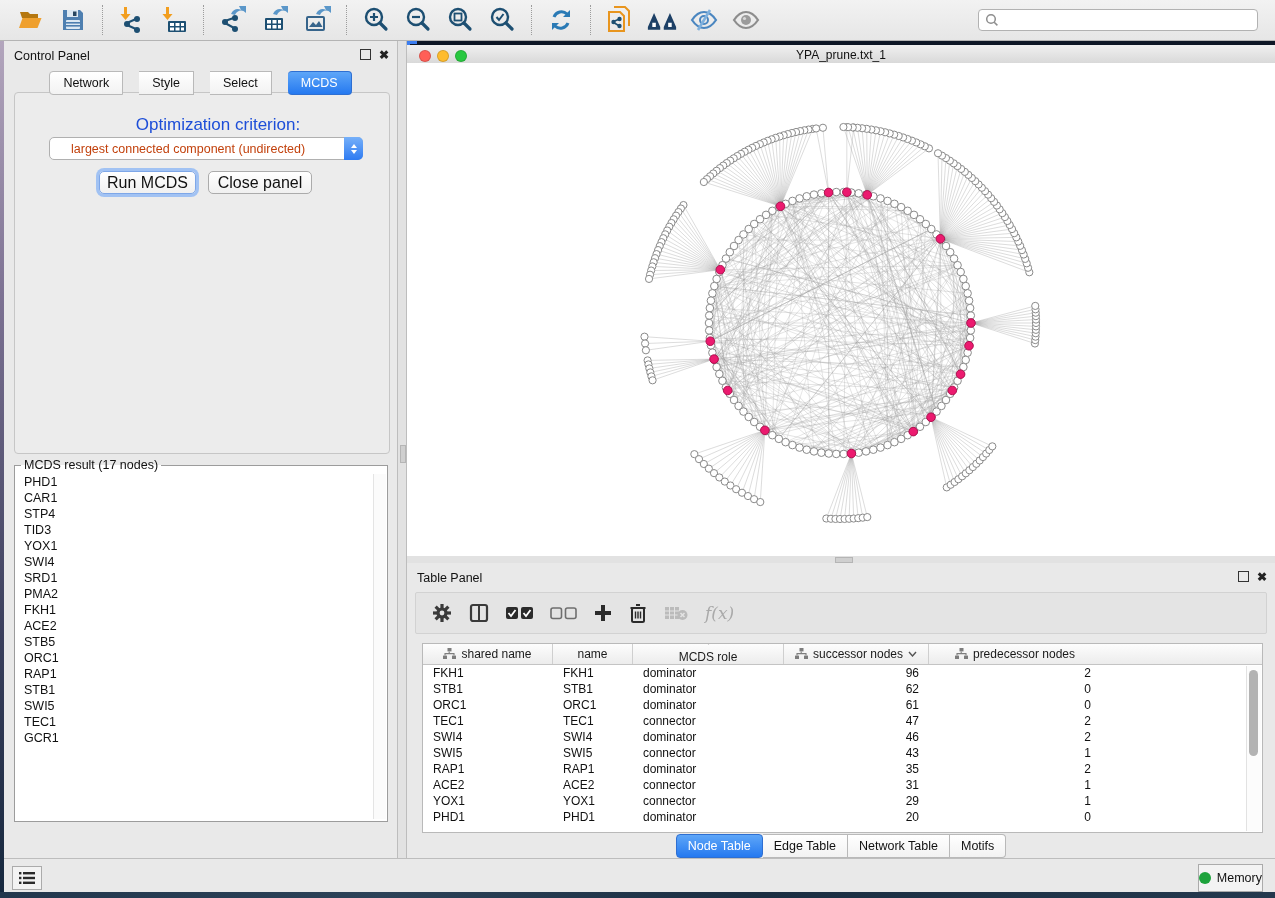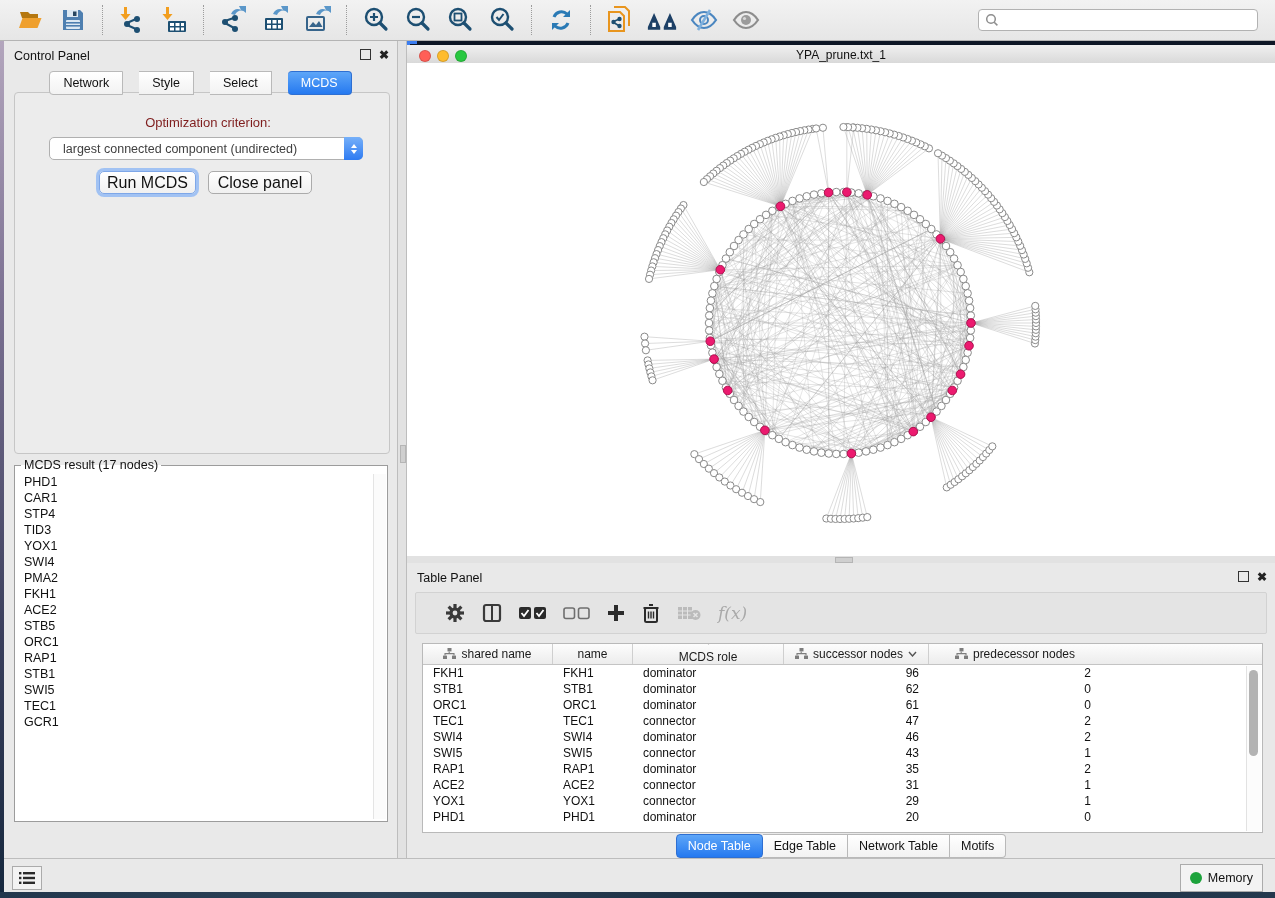--- a/index.html
+++ b/index.html
@@ -28,24 +28,24 @@
   .float-btn{width:9px;height:9px;border:1.5px solid #333;background:transparent;}
   .close-btn{font-size:12px;font-weight:bold;color:#222;line-height:10px;}
   .cp-tabs{position:absolute;left:0;top:30px;width:100%;display:flex;justify-content:center;z-index:3;gap:16px;}
   .seg{font-size:12.5px;padding:4px 13px;background:linear-gradient(#ffffff,#f2f2f2);
        border:1px solid #b9b9b9;border-left:none;color:#111;}
   .seg:first-child{border-left:1px solid #b9b9b9;border-radius:4px 0 0 4px;}
   .seg.last{border-radius:0 4px 4px 0;}
   .seg.active{background:linear-gradient(#5ea6f8,#2579f0);color:#fff;border-color:#2e6fd2;border-radius:4px;}
   .cp-body{position:absolute;left:10px;top:51px;width:374px;height:360px;background:#ececec;
            border:1px solid #c6c6c6;border-radius:4px;}
-  .opt-label{position:absolute;left:6px;top:22px;width:100%;text-align:center;font-size:13px;color:#7f1d1d;}
+  .opt-label{position:absolute;left:16px;top:22px;width:100%;text-align:center;font-size:17px;color:#1d4ed8;}
   .dropdown{position:absolute;left:34px;top:44px;width:314px;height:23px;background:#fff;
             border:1px solid #b0b0b0;border-radius:5px;display:flex;align-items:center;box-sizing:border-box;}
-  .dropdown .dd-text{flex:1;font-size:12.5px;padding-left:13px;color:#404040;white-space:nowrap;}
+  .dropdown .dd-text{flex:1;font-size:12.5px;padding-left:21px;color:#c2410c;white-space:nowrap;}
   .dd-cap{width:19px;height:23px;margin:-1px -1px -1px 0;border-radius:0 5px 5px 0;
           background:linear-gradient(#76b0f9,#2e7bf2);display:flex;flex-direction:column;
           align-items:center;justify-content:center;gap:2px;}
   .dd-cap .up{width:0;height:0;border-left:3.5px solid transparent;border-right:3.5px solid transparent;border-bottom:4px solid #fff;}
   .dd-cap .dn{width:0;height:0;border-left:3.5px solid transparent;border-right:3.5px solid transparent;border-top:4px solid #fff;}
   .btn{position:absolute;height:23px;background:linear-gradient(#ffffff,#f0f0f0);border:1px solid #ababab;
        border-radius:5px;font-size:16px;color:#111;display:flex;align-items:center;justify-content:center;box-sizing:border-box;}
   .btn.run{left:84px;top:78px;width:97px;border-color:#7ea7e8;box-shadow:0 0 0 3px rgba(100,160,250,.55);}
   .btn.closep{left:193px;top:78px;width:104px;}
   fieldset.mcds{position:absolute;left:10px;top:417px;width:372px;height:362px;background:#fff;
@@ -64,41 +64,41 @@
   .netwin{position:absolute;left:407px;top:41px;width:868px;height:515px;}
   .net-titlebar{position:absolute;left:0;top:4px;width:100%;height:18px;
                 background:linear-gradient(#f0f0f0,#d9d9d9);border-bottom:1px solid #b6b6b6;}
   .tl{position:absolute;top:5px;width:10px;height:10px;border-radius:50%;}
   .net-title{position:absolute;top:3px;width:100%;text-align:center;font-size:12px;color:#111;}
   .net-canvas{position:absolute;left:0;top:22px;width:868px;height:493px;background:#fff;}
   .net-focus{position:absolute;left:0;top:0px;width:7px;height:7px;border-left:3px solid #3b7df0;border-top:3px solid #3b7df0;}
   
   .tpanel{position:absolute;left:407px;top:563px;width:868px;height:295px;background:#e9e9e9;}
   .tp-toolbar{position:absolute;left:8px;top:29px;width:852px;height:42px;background:#e4e4e4;
-              border:1px solid #d2d2d2;border-radius:2px;display:flex;align-items:center;padding-left:29px;box-sizing:border-box;gap:17px;}
+              border:1px solid #d2d2d2;border-radius:2px;display:flex;align-items:center;padding-left:16px;box-sizing:border-box;gap:17px;}
   .tp-ico{display:flex;align-items:center;justify-content:center;}
   .fx{font-family:"DejaVu Serif",serif;font-style:italic;font-size:17px;color:#a9a9a9;}
   .ntable{position:absolute;left:15px;top:80px;width:841px;height:190px;background:#fff;border:1px solid #b9b9b9;box-sizing:border-box;}
   .thead{display:flex;height:21px;background:linear-gradient(#fdfdfd,#ececec);border-bottom:1px solid #c4c4c4;box-sizing:border-box;}
   .th{display:flex;align-items:center;font-size:12px;color:#1a1a1a;border-right:1px solid #cfcfcf;box-sizing:border-box;justify-content:center;gap:5px;}
   .c0{width:130px;} .c1{width:80px;} .c2{width:151px;flex-direction:column;} .c3{width:145px;} .c4{width:172px;text-align:right;}
   .trow{display:flex;height:16px;align-items:center;}
   .td{font-size:12px;color:#111;box-sizing:border-box;}
   .td.t{padding-left:10px;text-align:left;}
   .td.n{text-align:right;padding-right:10px;}
   .tscroll{position:absolute;top:22px;right:1px;width:14px;bottom:1px;background:#fcfcfc;border-left:1px solid #e2e2e2;}
   .tthumb{position:absolute;top:4px;left:2px;width:9px;height:86px;border-radius:5px;background:#b3b3b3;}
   .tp-tabs{position:absolute;left:0;top:271px;width:100%;display:flex;justify-content:center;}
   .tp-tabs .seg{padding:4px 11px;}
   
   .statusbar{position:absolute;left:4px;top:858px;width:1271px;height:34px;background:#e9e9e9;border-top:1px solid #bdbdbd;box-sizing:border-box;}
   .listbtn{position:absolute;left:8px;top:7px;width:28px;height:22px;background:#f3f3f3;border:1px solid #ababab;
            display:flex;align-items:center;justify-content:center;}
   .membtn{position:absolute;right:12px;top:5px;height:26px;background:#f3f3f3;border:1px solid #ababab;
-          display:flex;align-items:center;gap:6px;padding:0 9px;font-size:12.5px;color:#111;}
+          display:flex;align-items:center;gap:6px;padding:0 0;font-size:12.5px;color:#111;}
   .memdot{width:12px;height:12px;border-radius:50%;}
 </style>
 </head>
 <body>
 
 <div class="root">
   <div class="wall-left"></div>
   <div class="wall-bottom"></div>
 
   <div class="toolbar">
@@ -286,20 +286,21 @@
     <fieldset class="mcds">
       <legend>MCDS result (17 nodes)</legend>
       <div class="mcds-list">
 
       <div class="mcds-item">PHD1</div>
           <div class="mcds-item">CAR1</div>
           <div class="mcds-item">STP4</div>
           <div class="mcds-item">TID3</div>
           <div class="mcds-item">YOX1</div>
           <div class="mcds-item">SWI4</div>
+          <div class="mcds-item">SRD1</div>
           <div class="mcds-item">PMA2</div>
           <div class="mcds-item">FKH1</div>
           <div class="mcds-item">ACE2</div>
           <div class="mcds-item">STB5</div>
           <div class="mcds-item">ORC1</div>
           <div class="mcds-item">RAP1</div>
           <div class="mcds-item">STB1</div>
           <div class="mcds-item">SWI5</div>
           <div class="mcds-item">TEC1</div>
           <div class="mcds-item">GCR1</div>

